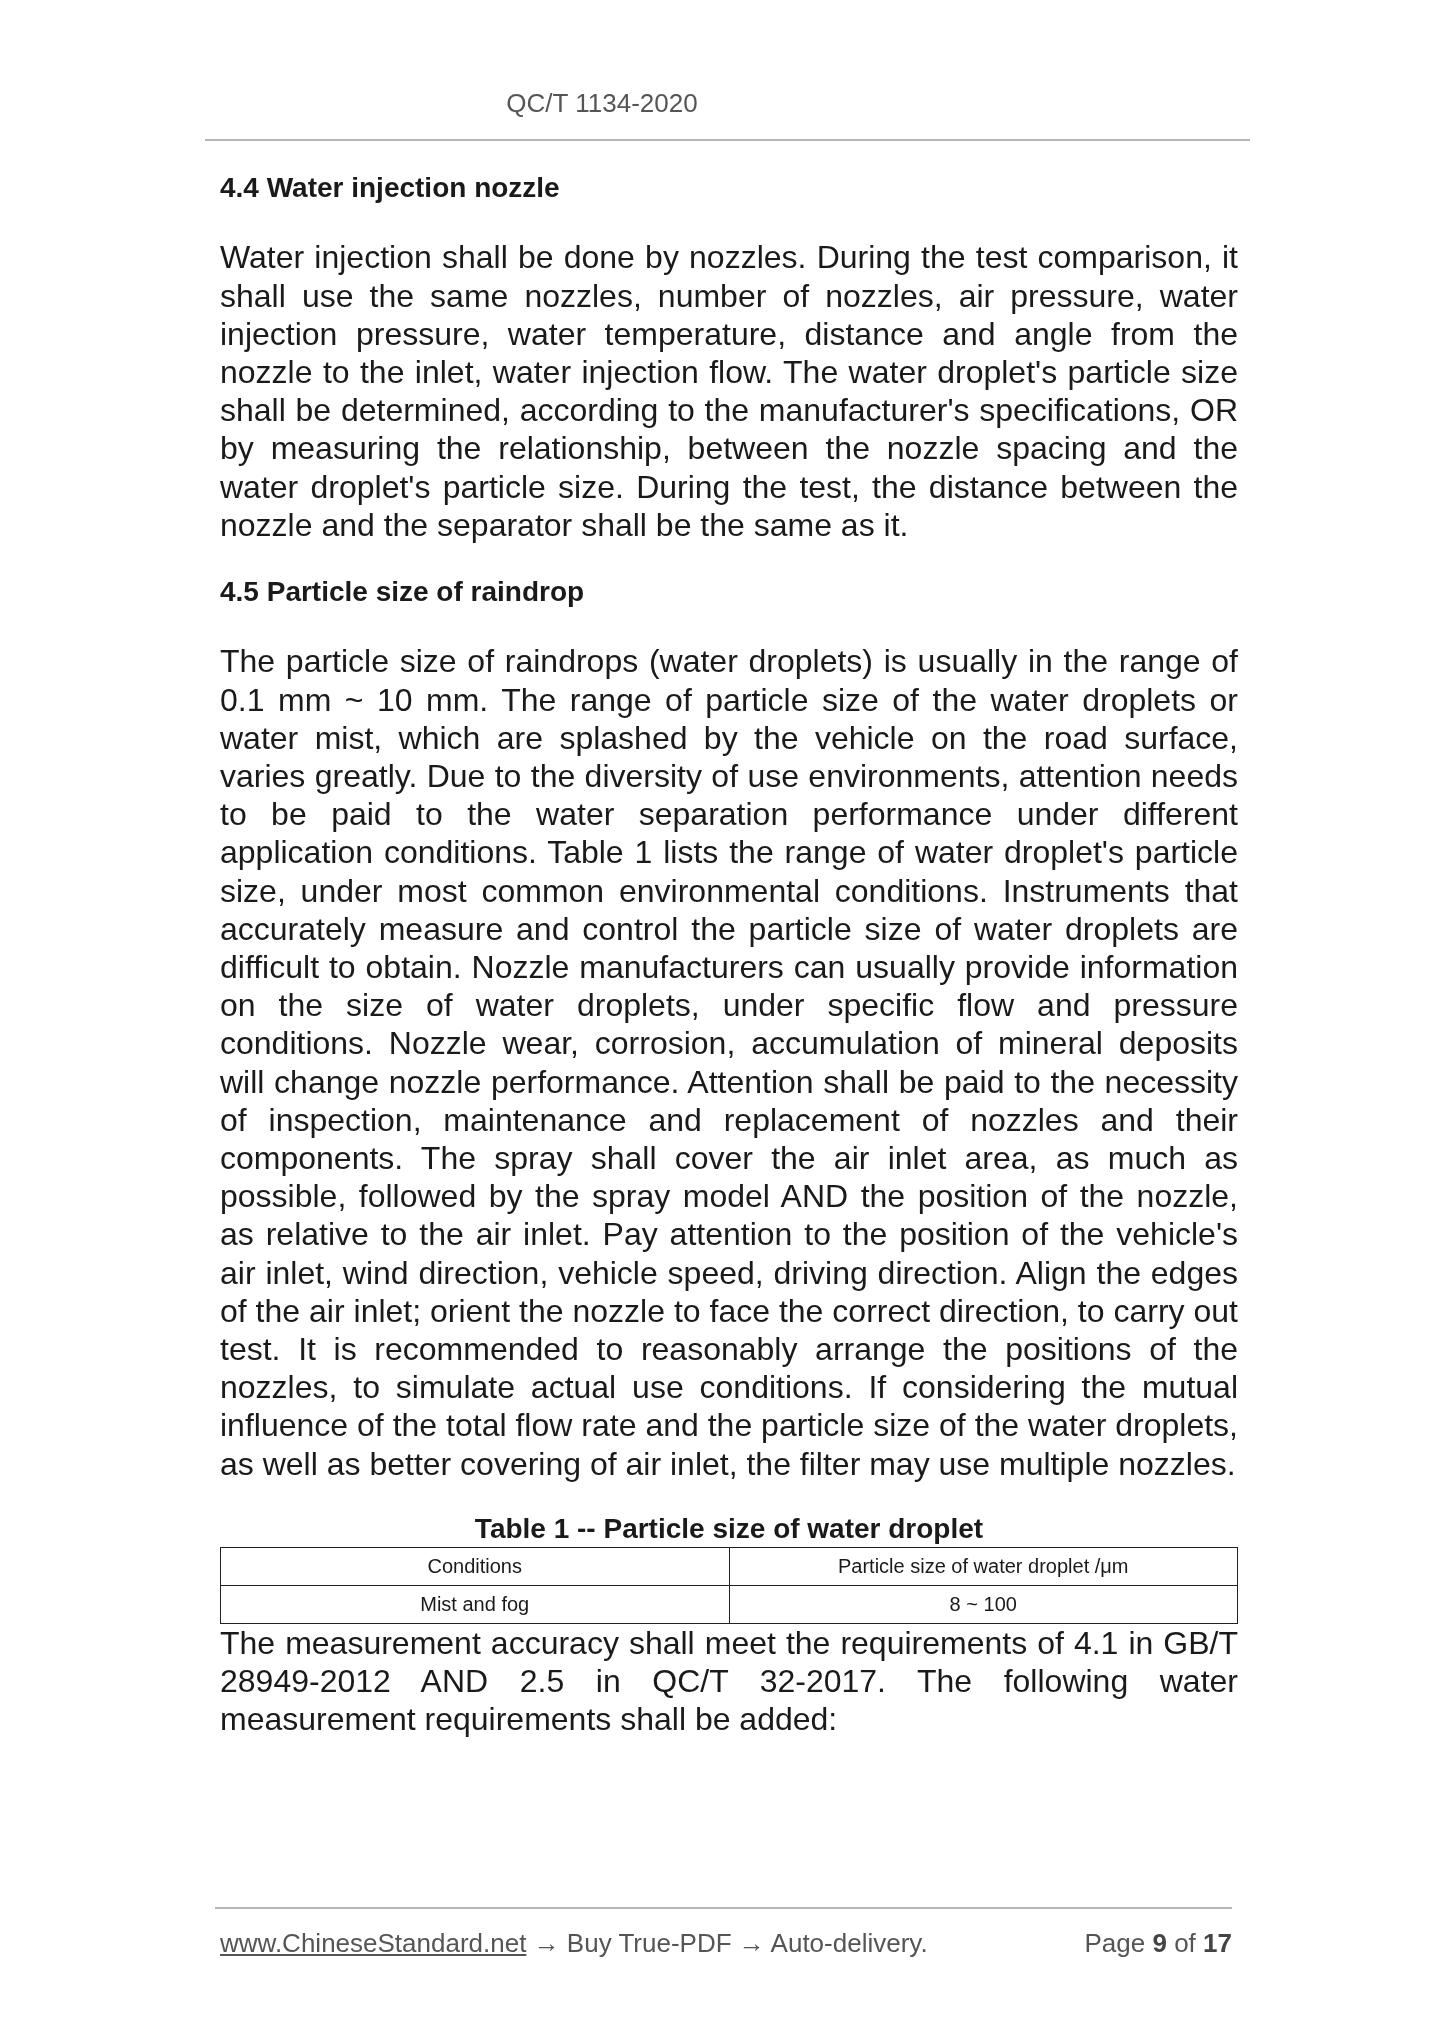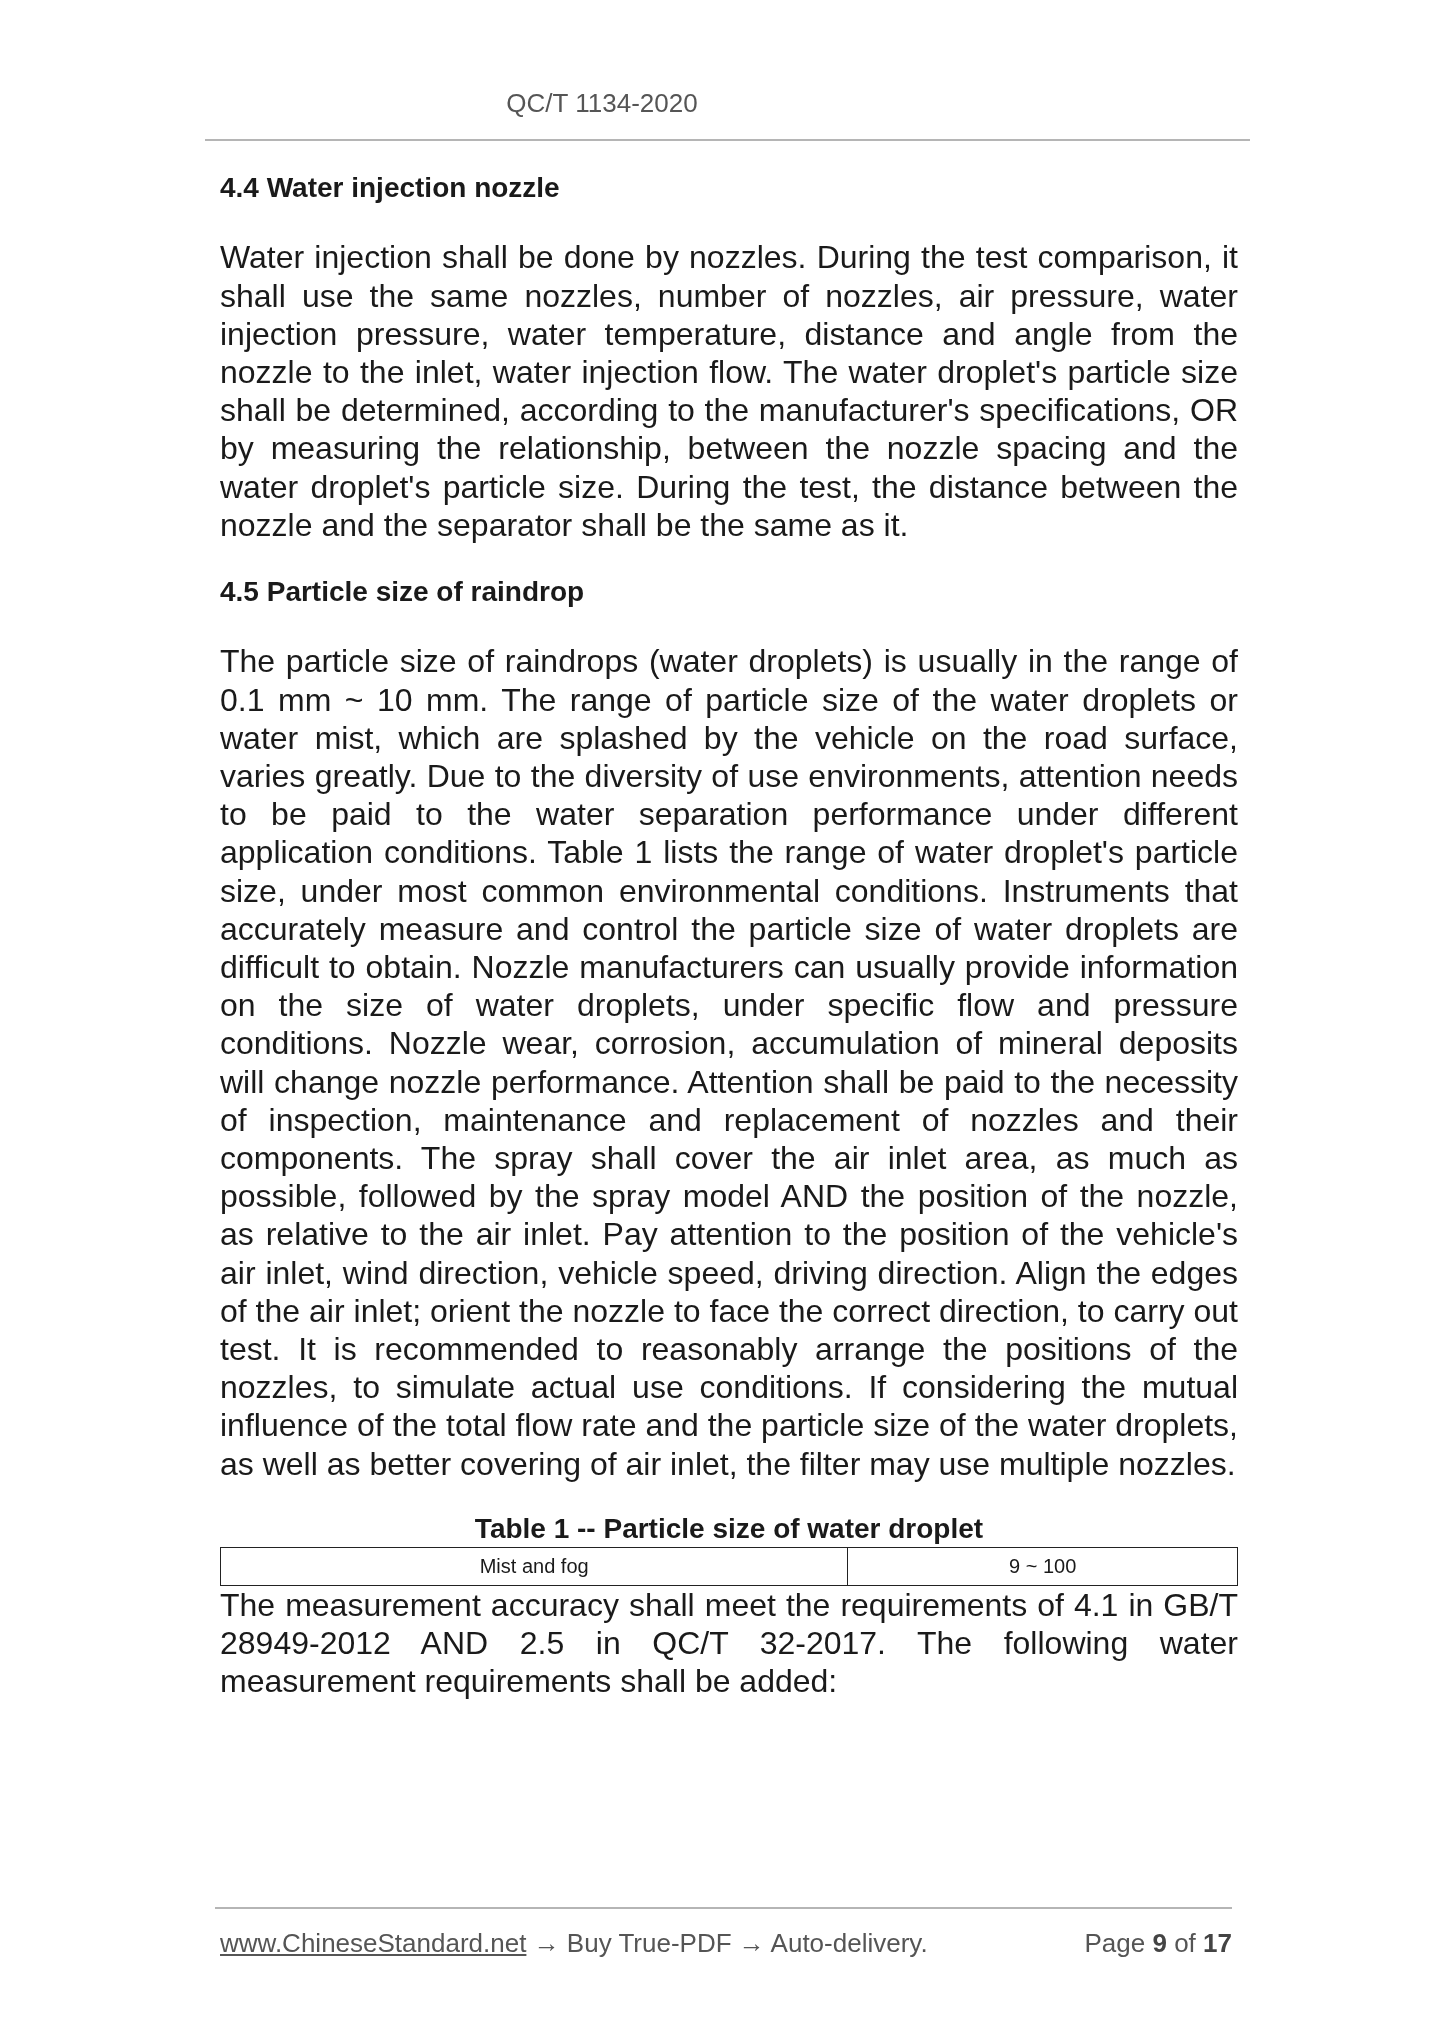--- a/index.html
+++ b/index.html
@@ -32,23 +32,27 @@
 <div class="content">
   <h3>4.4 Water injection nozzle</h3>
   <p>Water injection shall be done by nozzles. During the test comparison, it shall use the same nozzles, number of nozzles, air pressure, water injection pressure, water temperature, distance and angle from the nozzle to the inlet, water injection flow. The water droplet's particle size shall be determined, according to the manufacturer's specifications, OR by measuring the relationship, between the nozzle spacing and the water droplet's particle size. During the test, the distance between the nozzle and the separator shall be the same as it.</p>
 
   <h3>4.5 Particle size of raindrop</h3>
   <p>The particle size of raindrops (water droplets) is usually in the range of 0.1 mm ~ 10 mm. The range of particle size of the water droplets or water mist, which are splashed by the vehicle on the road surface, varies greatly. Due to the diversity of use environments, attention needs to be paid to the water separation performance under different application conditions. Table 1 lists the range of water droplet's particle size, under most common environmental conditions. Instruments that accurately measure and control the particle size of water droplets are difficult to obtain. Nozzle manufacturers can usually provide information on the size of water droplets, under specific flow and pressure conditions. Nozzle wear, corrosion, accumulation of mineral deposits will change nozzle performance. Attention shall be paid to the necessity of inspection, maintenance and replacement of nozzles and their components. The spray shall cover the air inlet area, as much as possible, followed by the spray model AND the position of the nozzle, as relative to the air inlet. Pay attention to the position of the vehicle's air inlet, wind direction, vehicle speed, driving direction. Align the edges of the air inlet; orient the nozzle to face the correct direction, to carry out test. It is recommended to reasonably arrange the positions of the nozzles, to simulate actual use conditions. If considering the mutual influence of the total flow rate and the particle size of the water droplets, as well as better covering of air inlet, the filter may use multiple nozzles.</p>
 
   <div class="table-caption">Table 1 -- Particle size of water droplet</div>
   <table>
     <tbody>
+        <tr>
+      <td style="width:50%">Conditions</td>
+      <td>Particle size of water droplet /μm</td>
+    </tr>
     <tr>
       <td>Mist and fog</td>
-      <td>9 ~ 100</td>
+      <td>8 ~ 100</td>
     </tr>
   </tbody>
     </table>
 
   <p>The measurement accuracy shall meet the requirements of 4.1 in GB/T 28949-2012 AND 2.5 in QC/T 32-2017. The following water measurement requirements shall be added:</p>
 </div>
 
 <div class="footer-rule"></div>
 <div class="footer">
   <span>

